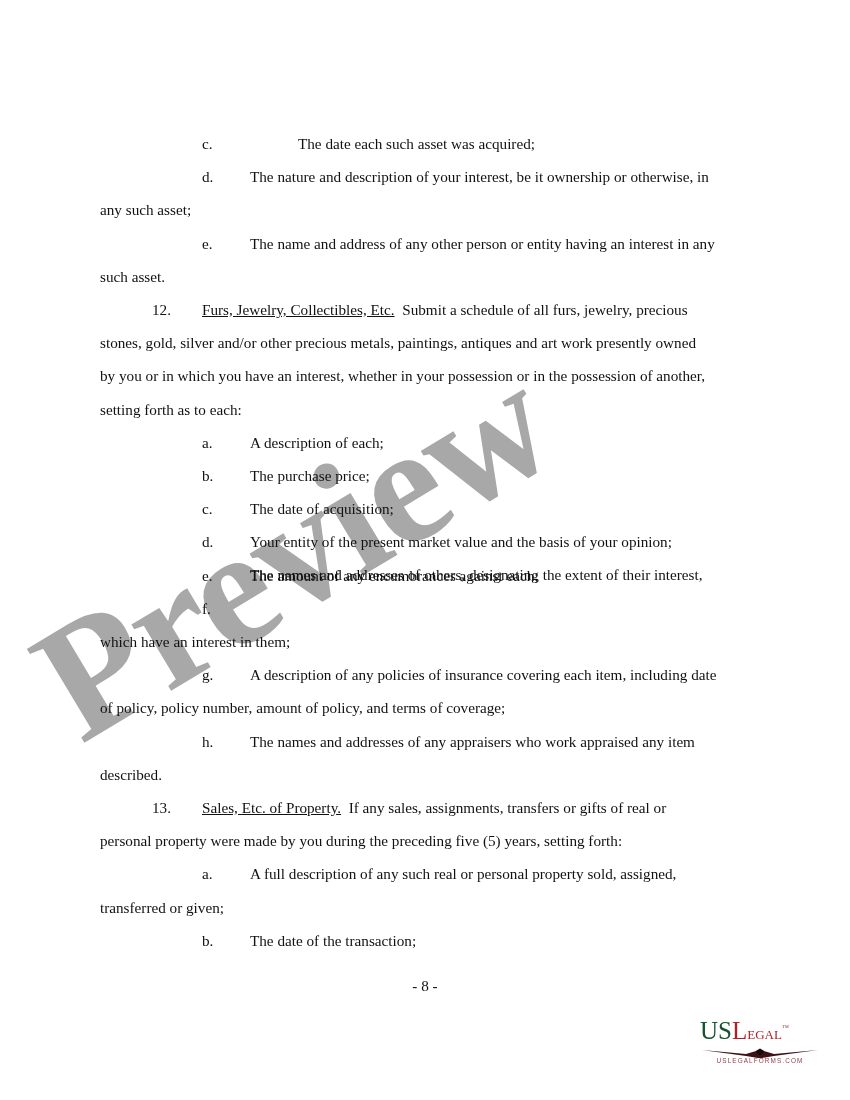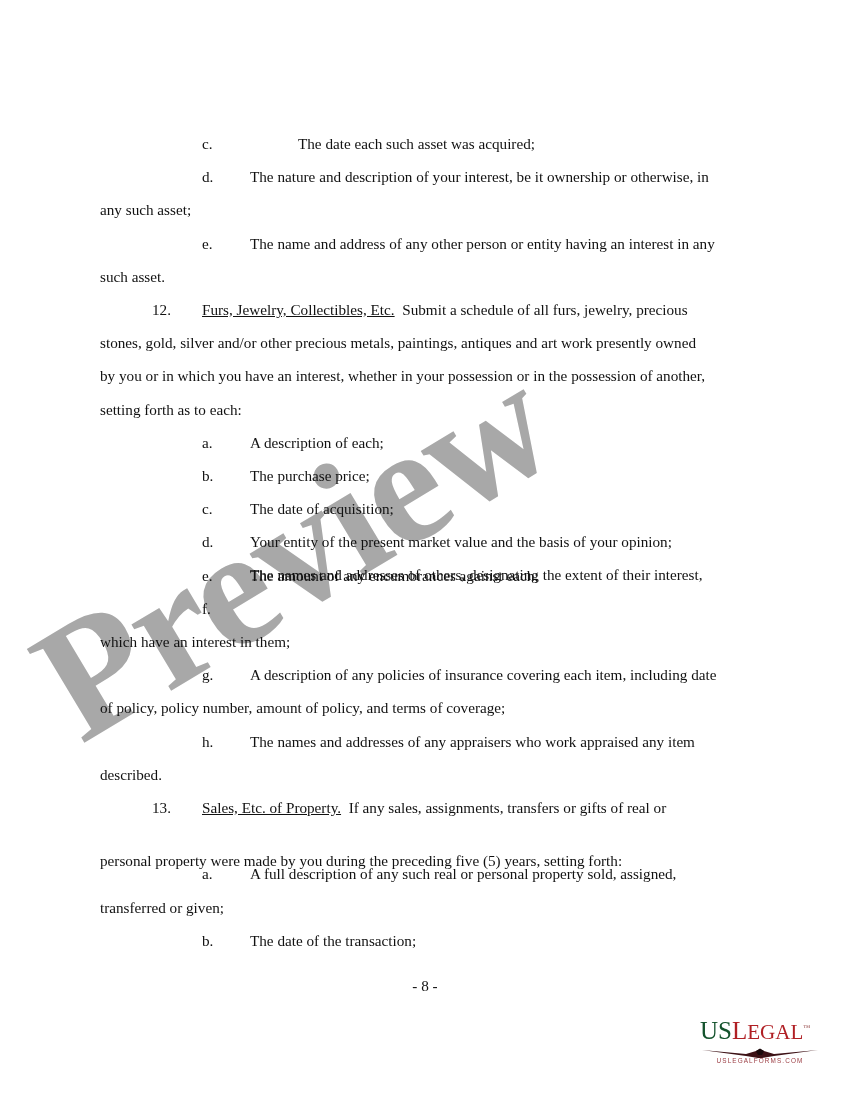--- a/index.html
+++ b/index.html
@@ -98,21 +98,21 @@
   }
   .logo-us {
     color: #14532d;
     font-weight: 400;
   }
   .logo-legal-l {
     color: #b01f24;
   }
   .logo-legal-rest {
     color: #b01f24;
-    font-size: 21px;
+    font-size: 13px;
   }
   .logo-tm {
     font-size: 7px;
     color: #8d3a3a;
     vertical-align: super;
   }
   .logo-emblem {
     position: relative;
     height: 11px;
     margin-top: 1px;
@@ -164,21 +164,21 @@
       <div class="doc-line" style="top: 567px; left: 250px;">The names and addresses of others, designating the extent of their interest,</div>
       <div class="doc-line" style="top: 634px; left: 100px;">which have an interest in them;</div>
       <div class="doc-line" style="left: 202px; top: 667.2px;">g.</div>
       <div class="doc-line" style="top: 667.2px; left: 250px;">A description of any policies of insurance covering each item, including date</div>
       <div class="doc-line" style="top: 700.4px; left: 100px;">of policy, policy number, amount of policy, and terms of coverage;</div>
       <div class="doc-line" style="left: 202px; top: 733.6px;">h.</div>
       <div class="doc-line" style="top: 733.6px; left: 250px;">The names and addresses of any appraisers who work appraised any item</div>
       <div class="doc-line" style="top: 766.8px; left: 100px;">described.</div>
       <div class="doc-line" style="left: 152px; top: 800px;">13.</div>
       <div class="doc-line" style="top: 800px; left: 202px;"><span class="u">Sales, Etc. of Property.</span>&nbsp;&nbsp;<span>If any sales, assignments, transfers or gifts of real or</span></div>
-      <div class="doc-line" style="top: 833.2px; left: 100px; margin-top: 20px;">personal property were made by you during the preceding five (5) years, setting forth:</div>
+      <div class="doc-line" style="top: 833.2px; left: 100px;">personal property were made by you during the preceding five (5) years, setting forth:</div>
       <div class="doc-line" style="left: 202px; top: 866.4px;">a.</div>
       <div class="doc-line" style="top: 866.4px; left: 250px;">A full description of any such real or personal property sold, assigned,</div>
       <div class="doc-line" style="top: 899.6px; left: 100px;">transferred or given;</div>
       <div class="doc-line" style="left: 202px; top: 932.8px;">b.</div>
       <div class="doc-line" style="top: 932.8px; left: 250px;">The date of the transaction;</div>
     </div>
 
   <div class="page-number">- 8 -</div>
 
   <div id="footer-logo">

